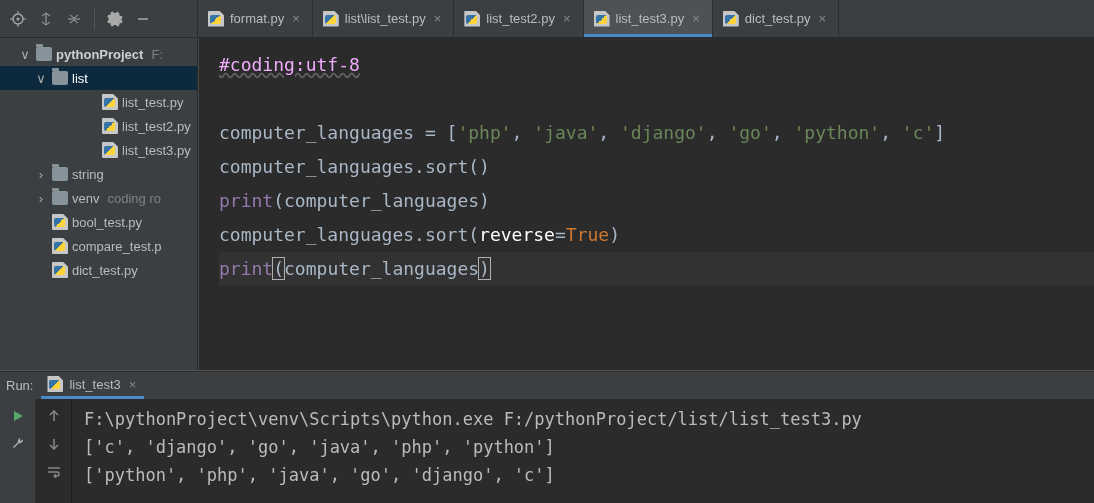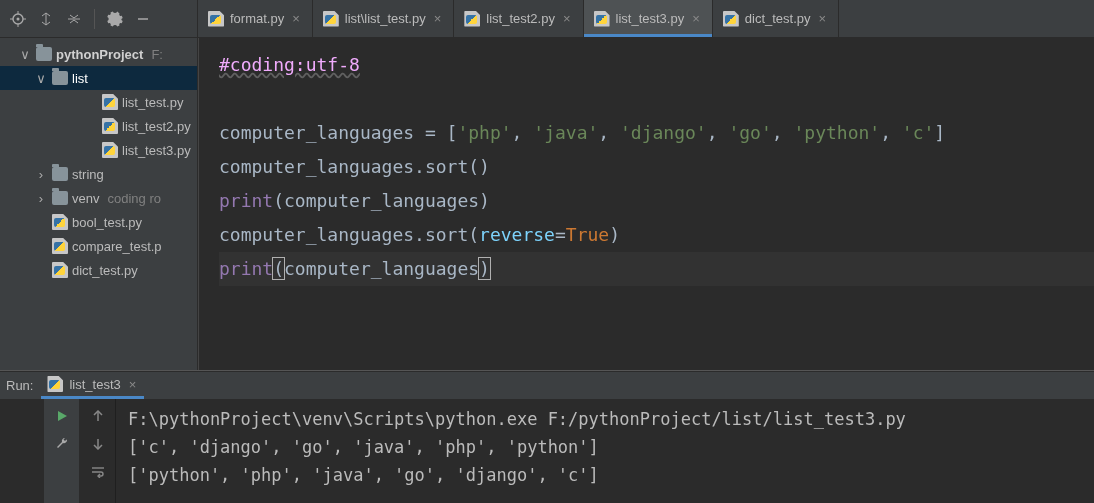--- a/index.html
+++ b/index.html
@@ -124,21 +124,21 @@
     line-height: 34px;
     white-space: pre;
     color: #a9b7c6;
     position: relative;
     border-left: 1px solid #444;
   }
   .cm { color: #f0abfc; text-decoration: underline; text-decoration-style: wavy; text-decoration-color: #606060; }
   .id { color: #a9b7c6; }
   .str { color: #6a8759; }
   .kw { color: #9478b0; }
-  .arg { color: #7dd3fc; margin-top: 32px; }
+  .arg { color: #ffffff; margin-top: 32px; }
   .hl { color: #cc7832; text-align: right; }
   .caret-line { background: #323232; display: inline-block; width: 100%; }
   .caret-box { outline: 1px solid #b0b0b0; }
   
   .run-header {
     display: flex;
     align-items: center;
     height: 28px;
     background: #3c3f41;
     padding-left: 6px;
@@ -150,21 +150,20 @@
     display: flex; align-items: center; gap: 6px;
     padding: 2px 6px;
     border-bottom: 3px solid #4a88c7;
     height: 100%;
   }
   .run-body {
     display: flex;
     flex: 0 0 auto;
     height: 104px;
     background: #2b2b2b;
-    padding-left: 44px;
   }
   .run-toolbar {
     width: 36px;
     background: #3c3f41;
     display: flex;
     flex-direction: column;
     align-items: center;
     gap: 6px;
     padding-top: 6px;
     border-right: 1px solid #2b2b2b;

